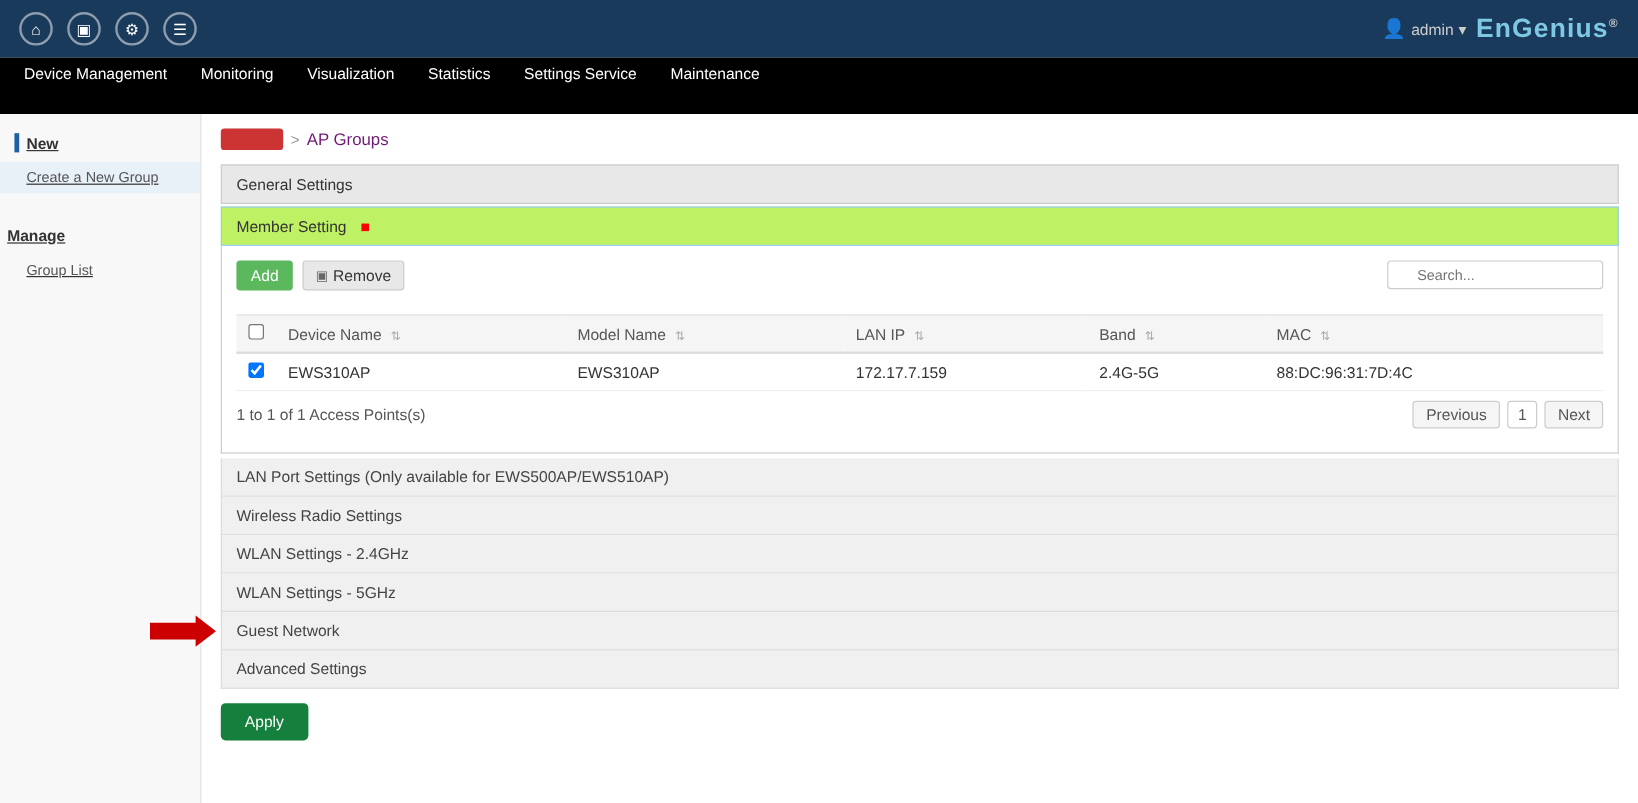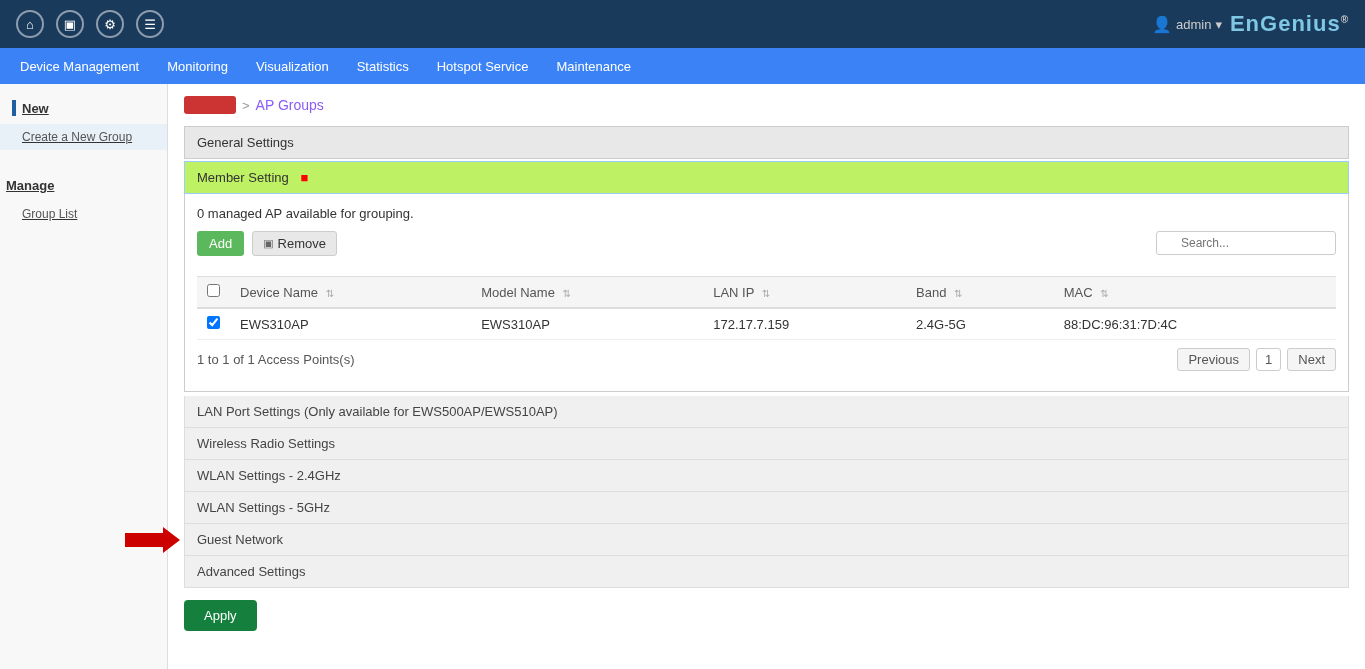--- a/index.html
+++ b/index.html
@@ -23,24 +23,23 @@
       color: white; font-size: 13px; cursor: pointer;
     }
     .top-right { display: flex; align-items: center; gap: 8px; color: white; }
     .brand-logo { font-size: 22px; font-weight: bold; color: white; letter-spacing: 1px; }
     .brand-logo span { color: #7ec8e3; }
     .admin-info { display: flex; align-items: center; gap: 4px; font-size: 13px; color: #ccc; }
     .admin-icon { font-size: 16px; }
 
     
     .nav-bar {
-      background: #3b82f6;
-      height: 36px;
-      display: flex;
-      align-items: center;
+      background: #000000;
+      height: 47px;
+      display: flex;
       padding: 0 8px;
       gap: 4px;
     }
     .nav-item {
       color: white;
       padding: 6px 12px;
       font-size: 13px;
       cursor: pointer;
       border-radius: 3px;
     }
@@ -105,21 +104,21 @@
       font-size: 13px;
     }
     .breadcrumb-link {
       background: #cc0000;
       color: white;
       padding: 2px 8px;
       border-radius: 3px;
       font-size: 12px;
     }
     .breadcrumb-sep { color: #999; }
-    .breadcrumb-current { color: #8b5cf6; font-size: 14px; }
+    .breadcrumb-current { color: #701a75; font-size: 14px; }
 
     
     .section-bar {
       background: #e8e8e8;
       border: 1px solid #ccc;
       padding: 8px 12px;
       font-size: 13px;
       color: #333;
       cursor: pointer;
       margin-bottom: 0;
@@ -286,21 +285,21 @@
       <span>En</span><span>Genius</span><sup style="font-size:10px; color:#ccc;">®</sup>
     </div>
   </div>
 </div>
 
 <div class="nav-bar">
   <div class="nav-item">Device Management</div>
   <div class="nav-item">Monitoring</div>
   <div class="nav-item">Visualization</div>
   <div class="nav-item">Statistics</div>
-  <div class="nav-item">Hotspot Service</div>
+  <div class="nav-item">Settings Service</div>
   <div class="nav-item">Maintenance</div>
 </div>
 
 <div class="layout">
 
   <div class="sidebar">
     <div class="sidebar-section">
       <div class="sidebar-heading">
         <span class="active-bar"></span>
         <span>New</span>
@@ -328,21 +327,20 @@
     <div class="section-bar" style="margin-bottom:2px;">General Settings</div>
 
     
     <div class="section-bar active" style="margin-bottom:0;">
       <span>Member Setting</span>
       <span style="color:red; margin-left:8px;">■</span>
     </div>
 
     
     <div class="section-content">
-      <div class="member-info">0 managed AP available for grouping.</div>
 
       <div style="display:flex; justify-content:space-between; align-items:flex-start; margin-bottom:8px;">
         <div class="btn-group">
           <button class="btn-add">Add</button>
           <button class="btn-remove">
             <span style="font-size:11px; color:#666;">▣</span>
             <span>Remove</span>
           </button>
         </div>
         <div class="search-wrapper">

